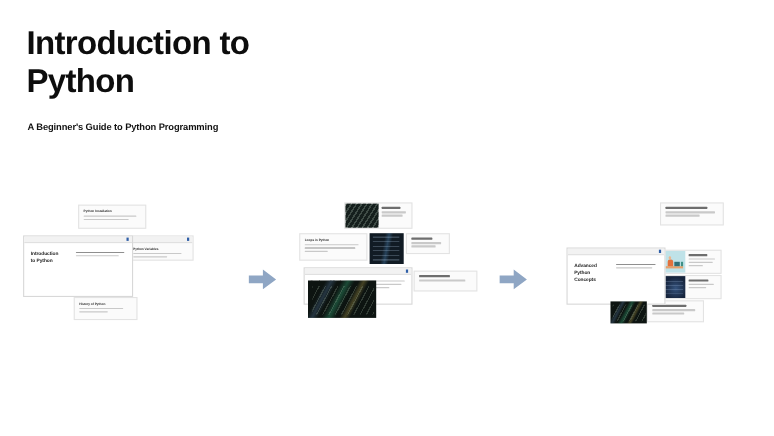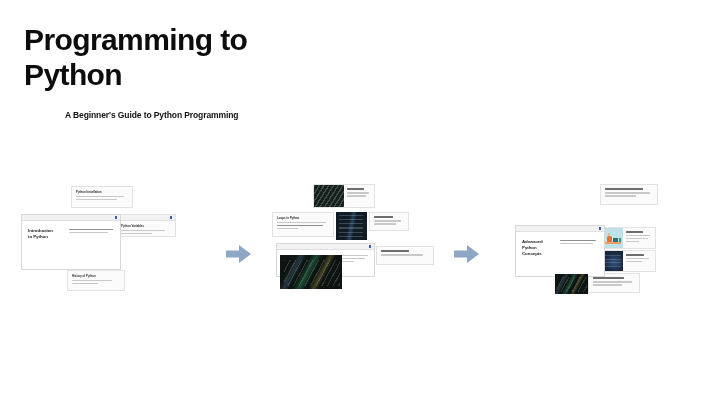--- a/index.html
+++ b/index.html
@@ -30,21 +30,20 @@
     white-space: pre-line;
   }
   .page-subtitle {
     position: absolute;
     left: 25px;
     top: 110px;
     font-size: 8.5px;
     font-weight: 700;
     letter-spacing: -0.1px;
     color: #111111;
-    margin-left: 40px;
   }
 
   
   .flow {
     position: absolute;
     left: 0;
     top: 170px;
     width: 704px;
     height: 150px;
   }
@@ -197,21 +196,21 @@
   .arrow {
     position: absolute;
     width: 26px;
     height: 20px;
   }
   .arrow svg { display: block; width: 100%; height: 100%; }
 </style>
 </head>
 <body>
 
-<div class="page-title">Programming to
+<div class="page-title">Introduction to
 Python</div>
 
 <div class="page-subtitle">A Beginner's Guide to Python Programming</div>
 
 <div class="flow">
 
   <div class="cluster">
 
     <div class="card ghost" style="left:71px; top:16px; width:62px; height:22px;">
       <div class="card-body">

